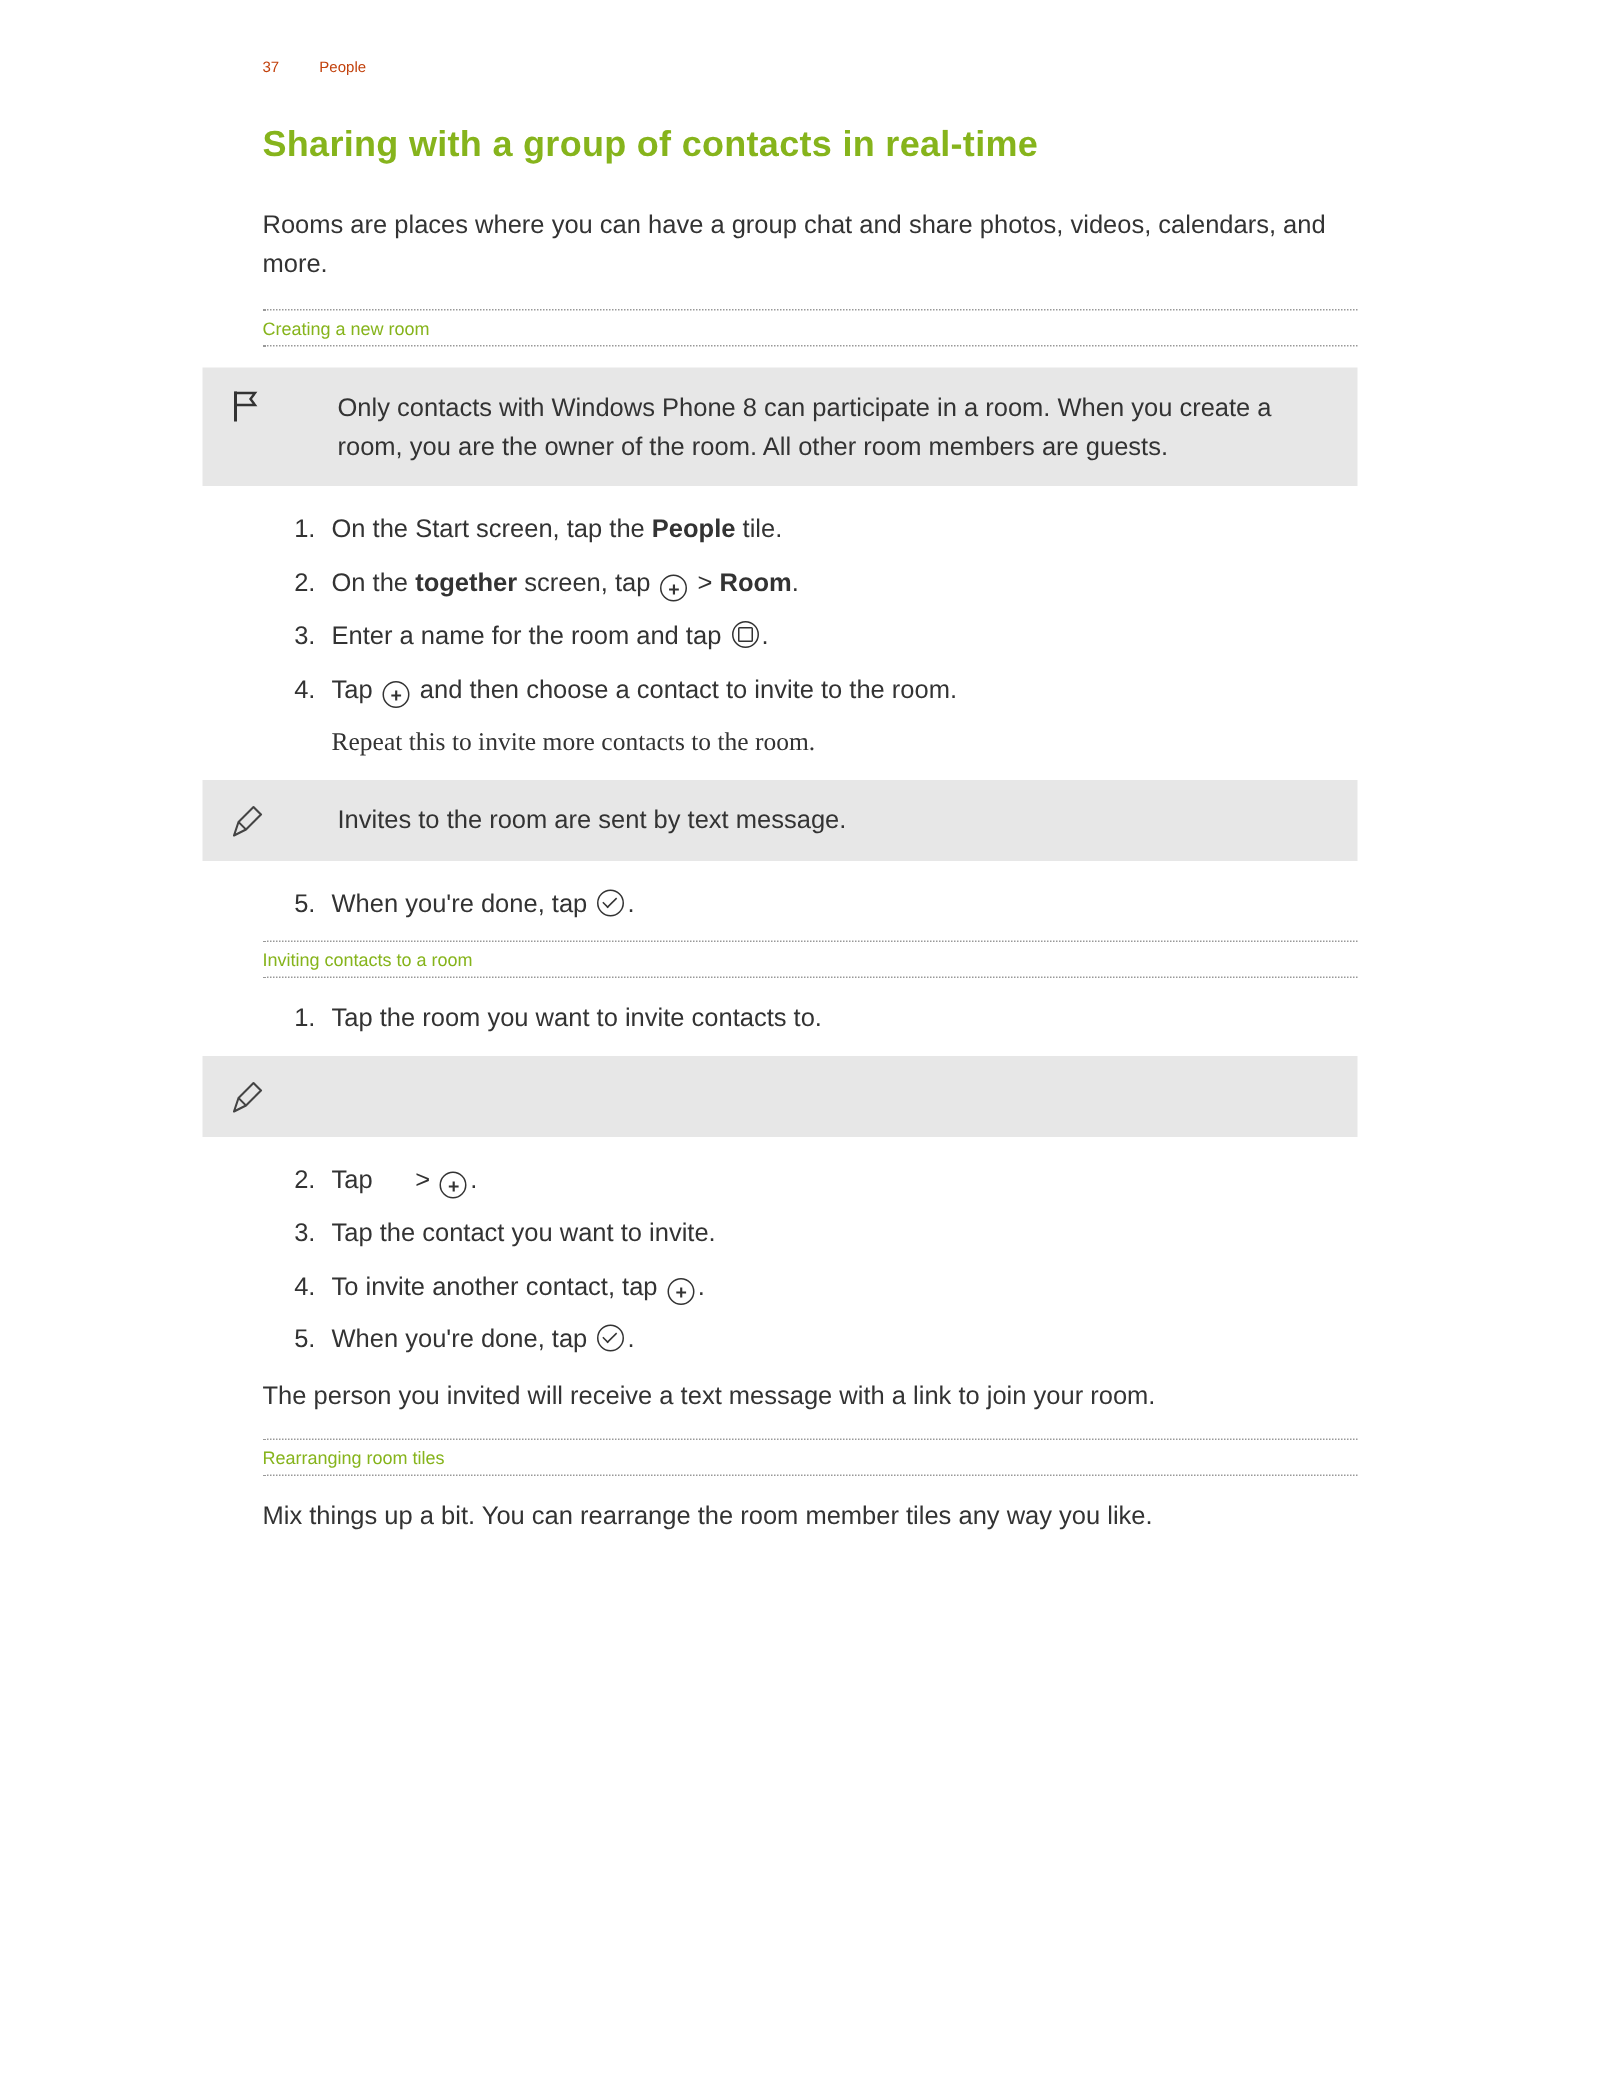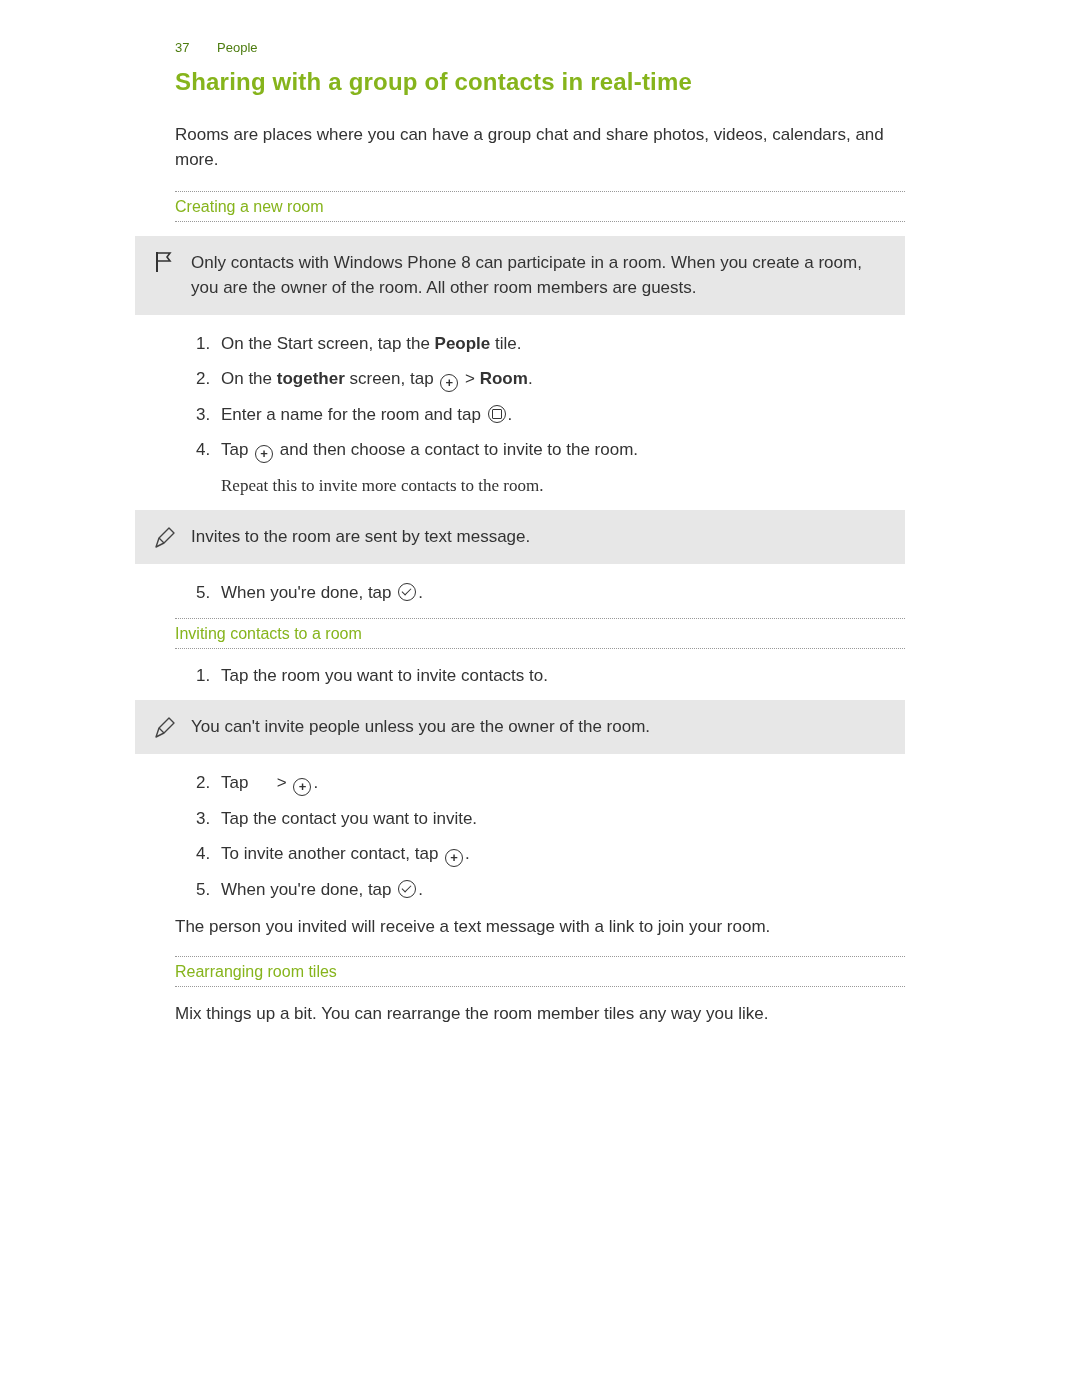--- a/index.html
+++ b/index.html
@@ -12,56 +12,57 @@
     line-height: 1.5;
   }
   .page {
     width: 1080px;
     min-height: 1397px;
     box-sizing: border-box;
     padding: 38px 175px 60px 175px;
     position: relative;
   }
   .header-line {
-    font-size: 13px;
-    color: #4d7c0f;
-    margin-bottom: 6px;
+    font-size: 10px;
+    color: #c2410c;
+    margin-bottom: 26px;
   }
   .header-line .page-num { margin-right: 24px; }
   h1.title {
     font-size: 24px;
     font-weight: 600;
     color: #86b41c;
     margin: 0 0 22px 0;
     letter-spacing: 0.2px;
   }
   p.intro {
     margin: 0 0 18px 0;
     color: #333;
   }
   .section-rule {
     border-top: 1px dotted #999;
     border-bottom: 1px dotted #999;
     padding: 3px 0 2px 0;
     margin-bottom: 14px;
   }
   h2.section {
-    font-size: 16px;
+    font-size: 12px;
     font-weight: 500;
     color: #86b41c;
     margin: 0;
   }
   .callout {
     background: #e7e7e7;
     display: flex;
     align-items: flex-start;
     padding: 14px 18px;
     margin: 12px 0 16px -40px;
     width: calc(100% + 40px);
     box-sizing: border-box;
+    gap: 34px;
   }
   .callout .co-icon {
     flex: 0 0 32px;
     width: 32px;
     height: 26px;
     margin-right: 6px;
     display: flex;
     align-items: flex-start;
     justify-content: flex-start;
   }
@@ -197,21 +198,20 @@
     <li>Tap the room you want to invite contacts to.</li>
   </ol>
 
   <div class="callout">
     <span class="co-icon">
       <svg class="pencil-svg" width="24" height="24" viewBox="0 0 24 24">
         <path d="M3 21 L6 12 L16 2 L21 7 L11 17 Z" stroke="#444" stroke-width="1.4" fill="none" stroke-linejoin="round"></path>
         <path d="M6 12 L11 17" stroke="#444" stroke-width="1.2"></path>
       </svg>
     </span>
-    <span class="co-text">You can't invite people unless you are the owner of the room.</span>
   </div>
 
   <ol class="steps" start="2">
     <li>
       <span>Tap </span>&nbsp;&nbsp;&nbsp;&nbsp;<span> &gt; </span><span class="icn plus"></span><span>.</span>
     </li>
     <li>Tap the contact you want to invite.</li>
     <li>
       <span>To invite another contact, tap </span><span class="icn plus"></span><span>.</span>
     </li>

